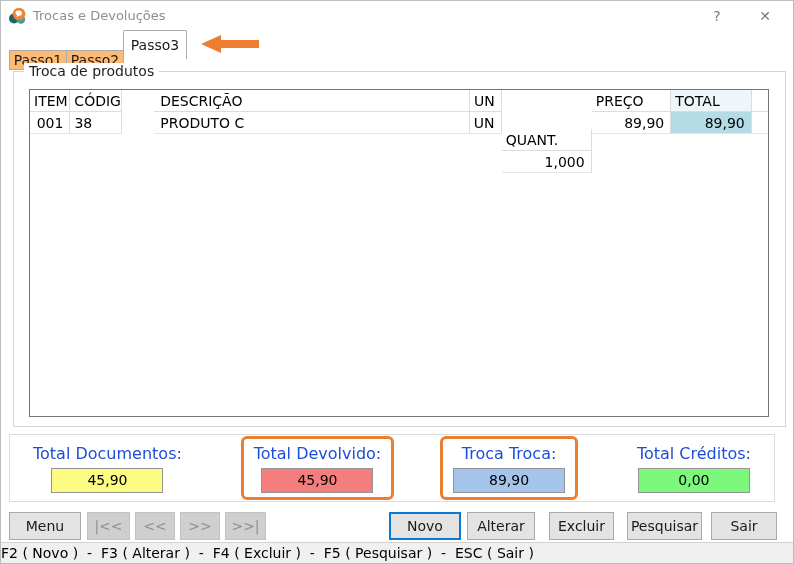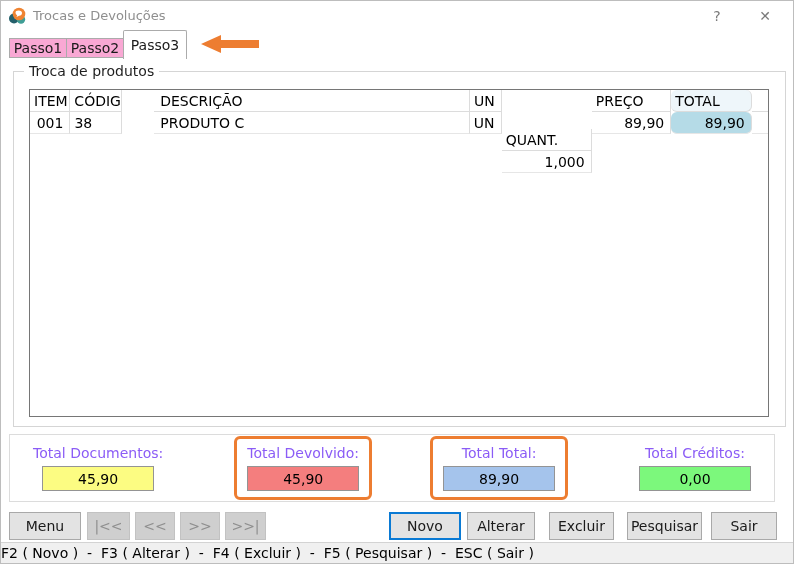--- a/index.html
+++ b/index.html
@@ -12,21 +12,21 @@
   
   .titlebar { position: absolute; top:0; left:0; right:0; height:30px; background:#ffffff; }
   .app-icon { position:absolute; left:8px; top:6px; width:18px; height:18px; }
   .title-text { position:absolute; left:32px; top:7px; font-size:13px; color:#8f8f8f; }
   .help-btn { position:absolute; right:64px; top:5px; width:24px; height:20px; text-align:center;
               color:#7a7a7a; font-size:14px; line-height:20px; cursor:default; }
   .close-btn { position:absolute; right:16px; top:5px; width:24px; height:20px; text-align:center;
                color:#7a7a7a; font-size:14px; line-height:20px; cursor:default; }
   
   .tabstrip { position:absolute; top:29px; left:0; right:0; height:29px; }
-  .tab { position:absolute; top:8px; height:20px; background:#f9a8d4;
+  .tab { position:absolute; top:20px; height:20px; background:#fdba74;
          border:1px solid #ababab; font-size:14px; color:#1a1a1a;
          display:flex; align-items:center; justify-content:center; }
   .tab.t1 { left:8px;  width:58px; }
   .tab.t2 { left:65px; width:58px; }
   .tab.active { top:0; height:29px; background:#ffffff; border-bottom:none;
                 left:122px; width:64px; z-index:2; border-radius:2px 2px 0 0; }
   .arrow { position:absolute; left:198px; top:4px; width:62px; height:20px; }
   
   .groupbox { position:absolute; left:12px; top:70px; width:773px; height:356px;
               border:1px solid #d5d5d5; background:#ffffff; }
@@ -39,34 +39,34 @@
   .grid-cell { height:22px; border-right:1px solid #dcdcdc; font-size:14px; color:#000;
                display:flex; align-items:center; overflow:hidden; white-space:nowrap; }
   .hdr .grid-cell { border-bottom:1px solid #dcdcdc; }
   .datarow .grid-cell { border-bottom:1px solid #e6e6e6; }
   .c-item  { width:42px;  justify-content:flex-start; padding-left:4px; }
   .c-cod   { width:54px;  padding-left:4px; }
   .c-desc  { width:330px; padding-left:6px;margin-left:32px; }
   .c-un    { width:33px;  padding-left:4px; }
   .c-quant { width:94px;  padding-left:4px;margin-top:39px; }
   .c-preco { width:83px;  padding-left:4px; }
-  .c-total { width:84px;  padding-left:4px;border-radius:6px; }
+  .c-total { width:84px;  padding-left:4px; }
   .c-gut   { width:17px;  border-right:none; }
   .r-item  { justify-content:flex-end; padding-right:6px; padding-left:0; }
   .r-num   { justify-content:flex-end; padding-right:6px; padding-left:0; }
   .hdr .c-total { background:#eef6fa; }
   .cell-hl { background:#b5dbe7; }
   
   .totals { position:absolute; left:8px; top:433px; width:766px; height:68px;
             border:1px solid #dcdcdc; background:#ffffff;
             display:flex; justify-content:space-between; padding:0 10px; }
   .tgroup { display:flex; flex-direction:column; align-items:center; justify-content:center;
             border:3px solid transparent; border-radius:6px; padding:2px 10px; margin:1px 0; }
   .tgroup.hl { border-color:#ed7d31; }
-  .tlabel { font-size:14px; color:#8b5cf6; margin-bottom:5px; white-space:nowrap; }
+  .tlabel { font-size:16px; color:#1d4ed8; margin-bottom:5px; white-space:nowrap; }
   .tbox { width:112px; height:25px; border:1px solid #949494; font-size:14px; color:#000;
           display:flex; align-items:center; justify-content:center; }
   
   .btn { position:absolute; top:511px; height:28px; background:#e3e3e3;
          border:1px solid #a9a9a9; font-size:14px; color:#1a1a1a;
          display:flex; align-items:center; justify-content:center; cursor:default; }
   .btn.nav { background:#cfcfcf; border-color:#c2c2c2; color:#8e8e8e; }
   .btn.focused { border:2px solid #0a7ad4; }
   .b-menu { left:8px;   width:72px; }
   .b-first{ left:86px;  width:43px; }
@@ -140,21 +140,21 @@
   <div class="totals">
     <div class="tgroup">
       <span class="tlabel">Total Documentos:</span>
       <div class="tbox" style="background: rgb(252, 252, 130);">45,90</div>
     </div>
     <div class="tgroup hl">
       <span class="tlabel">Total Devolvido:</span>
       <div class="tbox" style="background: rgb(244, 126, 126);">45,90</div>
     </div>
     <div class="tgroup hl">
-      <span class="tlabel">Total Total:</span>
+      <span class="tlabel">Troca Troca:</span>
       <div class="tbox" style="background: rgb(165, 196, 236);">89,90</div>
     </div>
     <div class="tgroup">
       <span class="tlabel">Total Créditos:</span>
       <div class="tbox" style="background: rgb(124, 248, 124);">0,00</div>
     </div>
   </div>
 
   <div class="btn b-menu">Menu</div>
   <div class="btn nav b-first">|&lt;&lt;</div>

